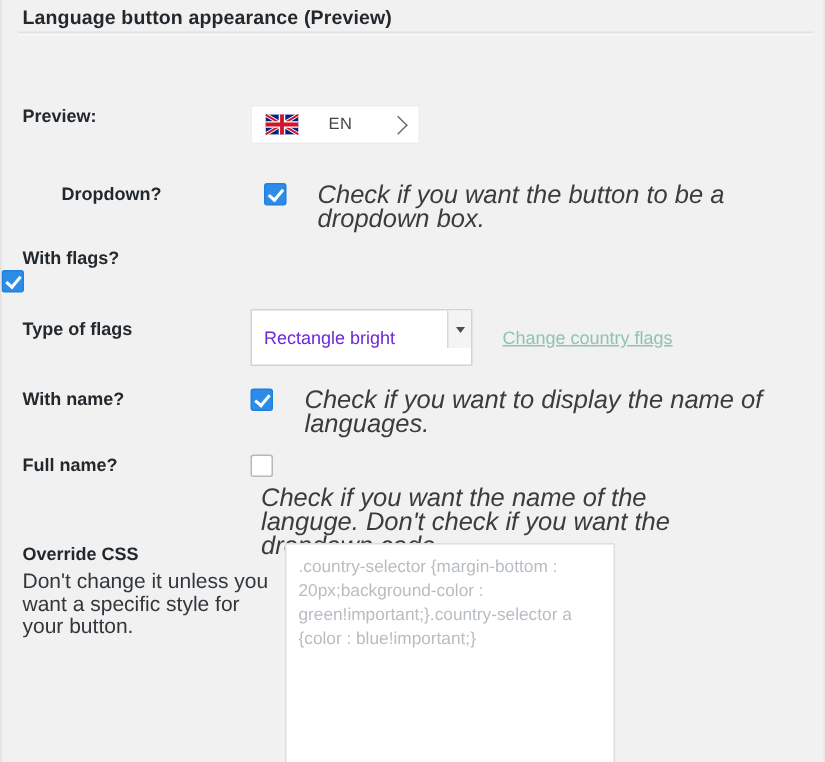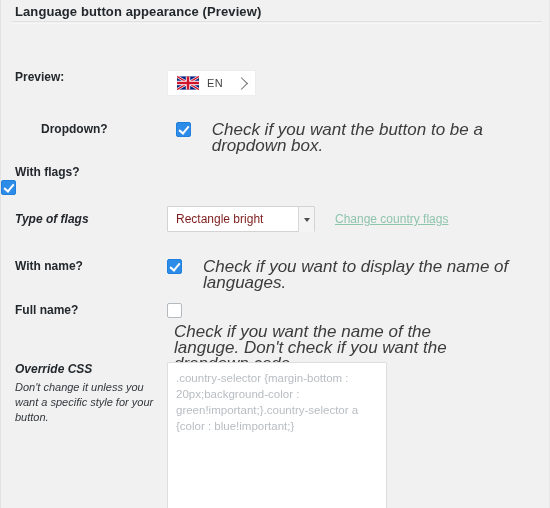--- a/index.html
+++ b/index.html
@@ -64,39 +64,39 @@
     width: 166px;
     padding-left: 14px;
     font-size: 12px;
     font-weight: 700;
     color: #23282d;
     line-height: 15px;
   }
   .row-label.light {
     font-weight: 400;
     color: #32373c;
-    font-size: 11px;
+    font-size: 14px;
     line-height: 15px;
     padding-top: 1px;
   }
   .row-field {
     flex: 1 1 auto;
     display: flex;
     align-items: flex-start;
   }
 
   
   .preview-btn {
     display: inline-flex;
     align-items: center;
     background: #ffffff;
     border: 1px solid #ededed;
     height: 26px;
     padding: 0 7px 0 9px;
-    gap: 8px;
+    gap: 20px;
     cursor: pointer;
   }
   .flag-uk {
     width: 22px;
     height: 14px;
     display: block;
     flex: 0 0 auto;
   }
   .preview-code {
     font-size: 11px;
@@ -156,27 +156,27 @@
     padding-top: 0px;
   }
   .desc.wide { max-width: 322px; }
 
   
   .sel-wrap { position: relative; display: inline-block; }
   select.flagsel {
     -webkit-appearance: none;
     appearance: none;
     width: 148px;
-    height: 26px;
+    height: 38px;
     background: #fff;
     border: 1px solid #d3d3d3;
     border-radius: 1px;
     font-family: "Liberation Sans", sans-serif;
     font-size: 12px;
-    color: #7f1d1d;
+    color: #6d28d9;
     padding: 0 24px 0 8px;
     cursor: pointer;
     line-height: 25px;
   }
   .sel-arrow {
     position: absolute;
     right: 1px;
     top: 1px;
     width: 16px;
     height: 25px;
@@ -267,21 +267,21 @@
     <div class="row" style="top:143px;flex-direction:column;">
       <div class="row-label">With flags?</div>
       <div class="row-field">
         <div class="cbwrap">
           <div class="cb checked"></div>
         </div>
       </div>
     </div>
 
     <div class="row" style="top:184px;">
-      <div class="row-label" style="padding-top:6px;font-style:italic;">Type of flags</div>
+      <div class="row-label" style="padding-top:6px;">Type of flags</div>
       <div class="row-field">
         <div class="sel-wrap">
           <select class="flagsel">
             <option>Rectangle bright</option>
           </select>
           <span class="sel-arrow">
               <i></i>
             </span>
         </div>
         <a class="change-link">Change country flags</a>
@@ -302,21 +302,21 @@
       <div class="row-label">Full name?</div>
       <div class="row-field" style="flex-direction:column;">
         <div class="cbwrap">
           <div class="cb"></div>
         </div>
         <div class="desc wide" style="margin-top:6px;margin-left:7px;">Check if you want the name of the languge. Don't check if you want the dropdown code.</div>
       </div>
     </div>
 
     <div class="row" style="top:340px;">
-      <div class="row-label" style="width:166px;font-style:italic;">
+      <div class="row-label" style="width:189px;">
         <div>Override CSS</div>
         <div class="row-label light" style="padding-left:0;width:auto;margin-top:2px;">Don't change it unless you want a specific style for your button.</div>
       </div>
       <div class="row-field">
         <div class="ta-outer">
           <textarea class="override" placeholder=".country-selector {margin-bottom : 20px;background-color : green!important;}.country-selector a {color : blue!important;}" style=""></textarea>
           
         </div>
       </div>
     </div>

